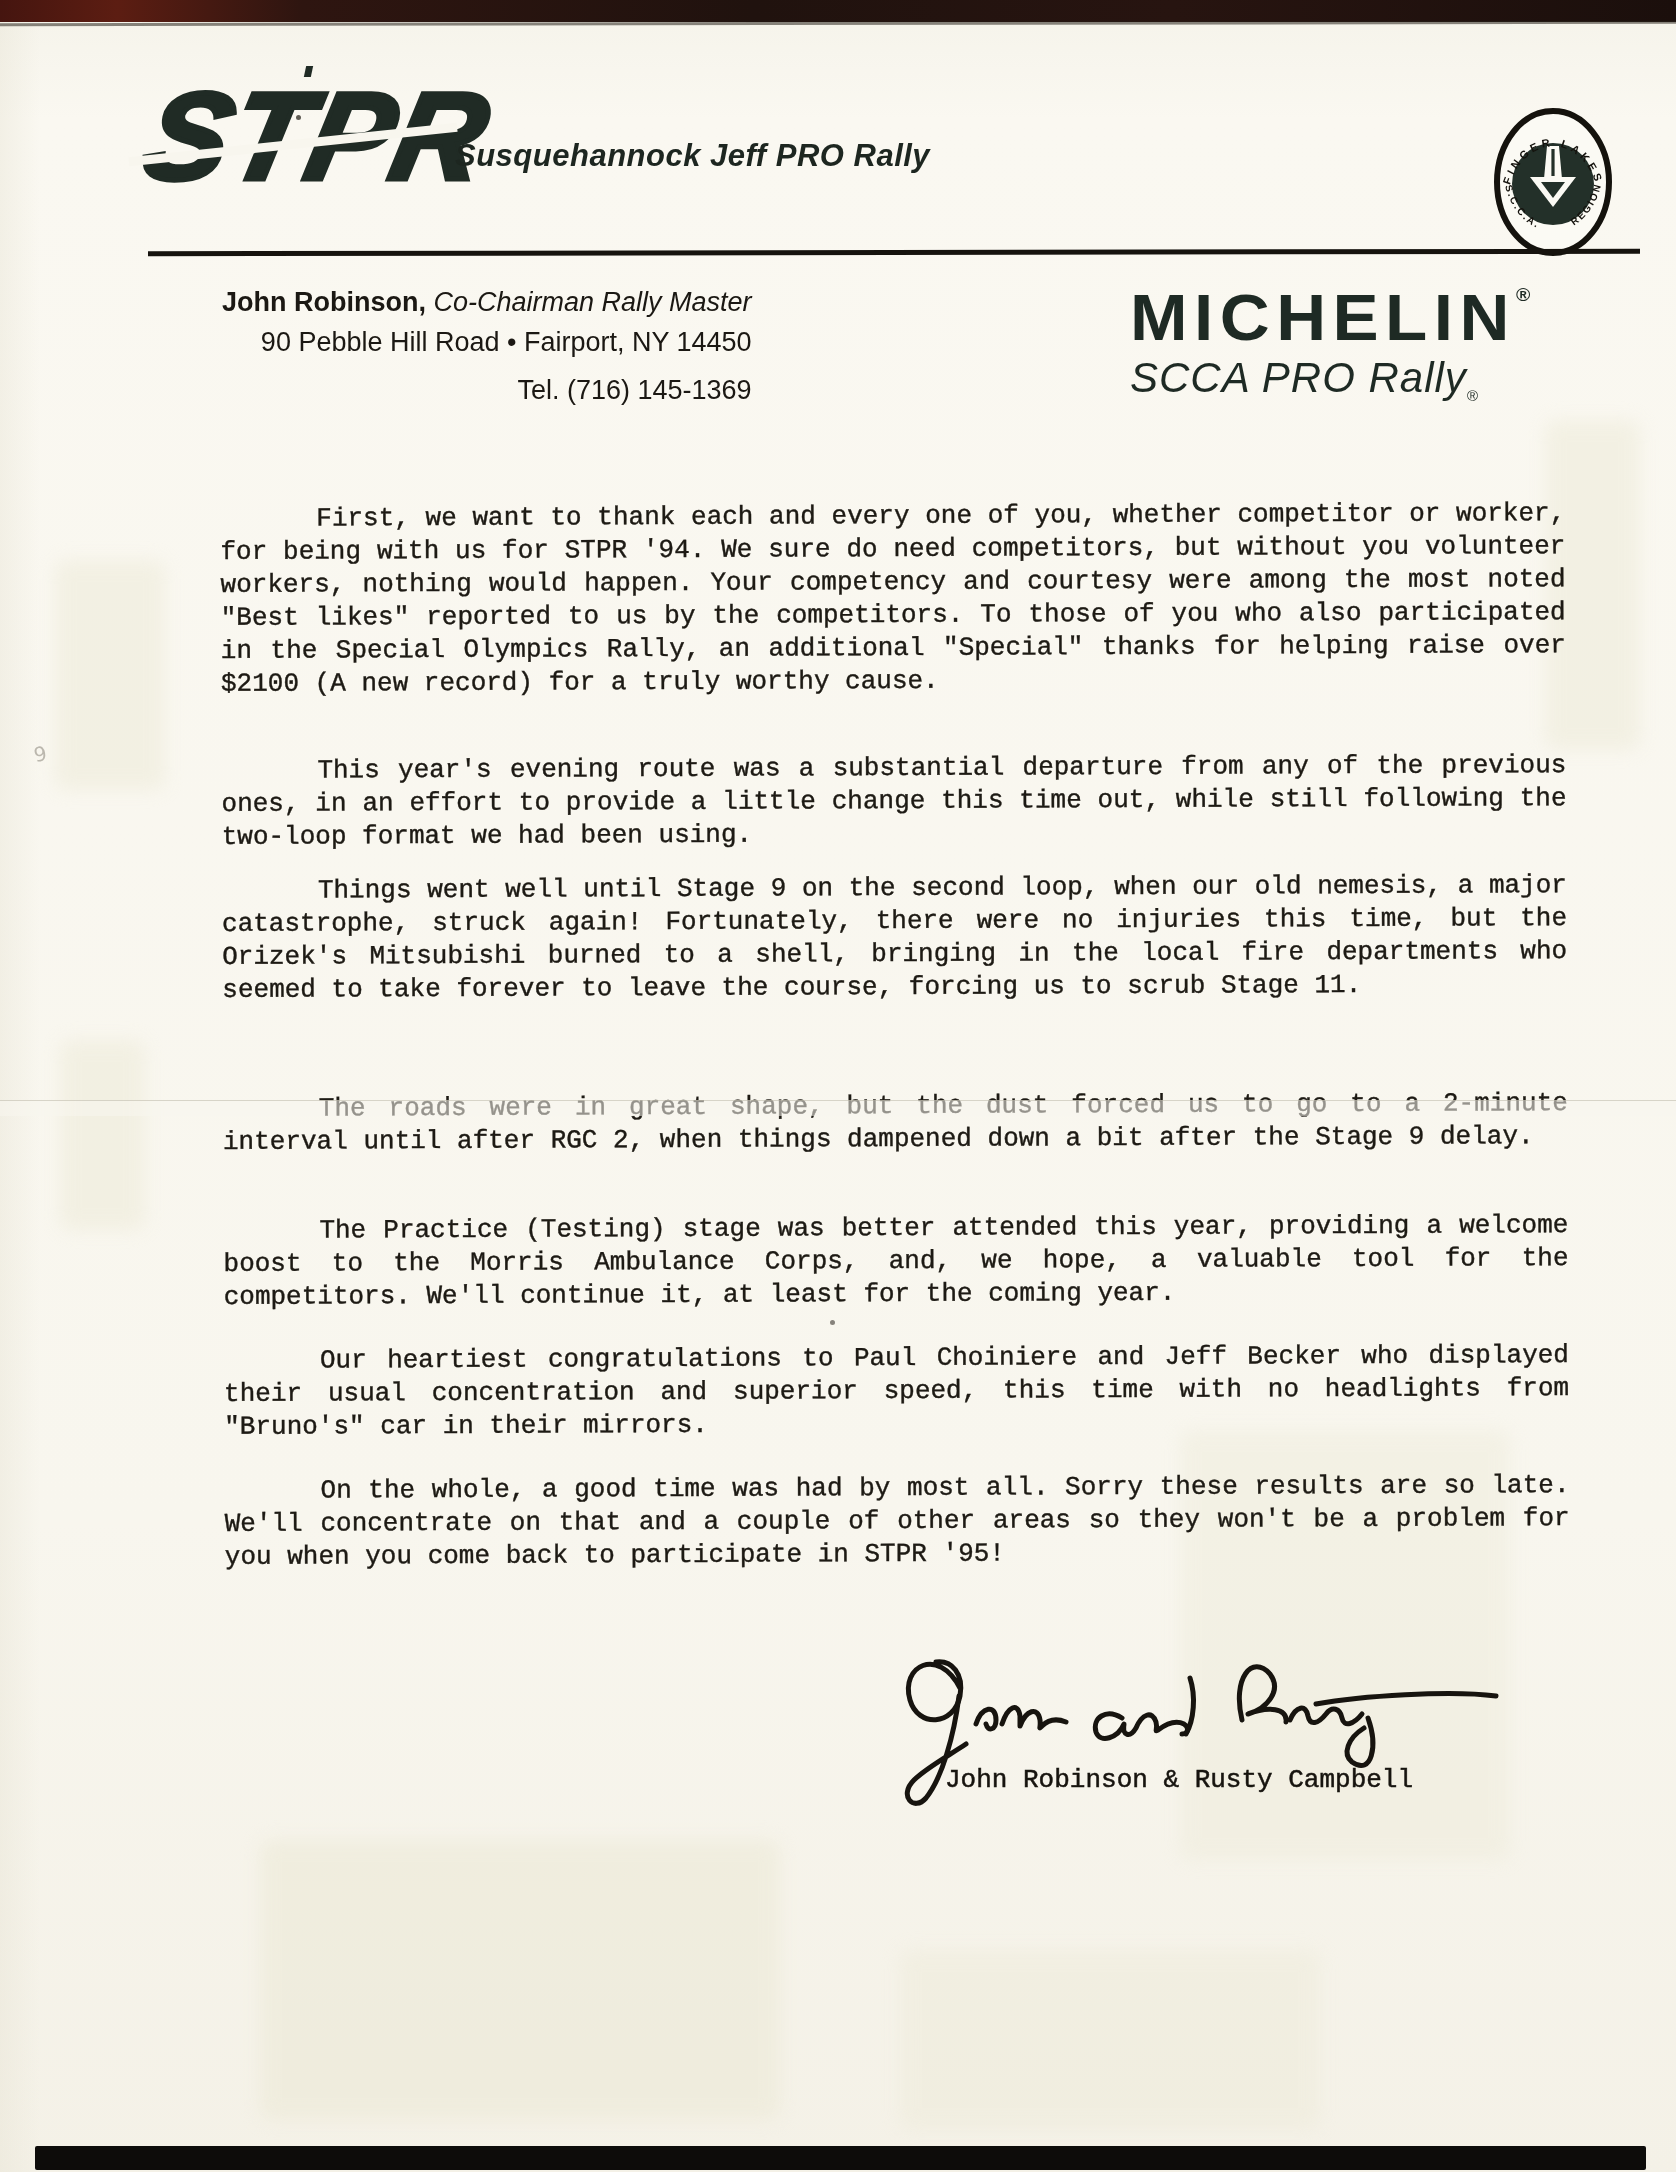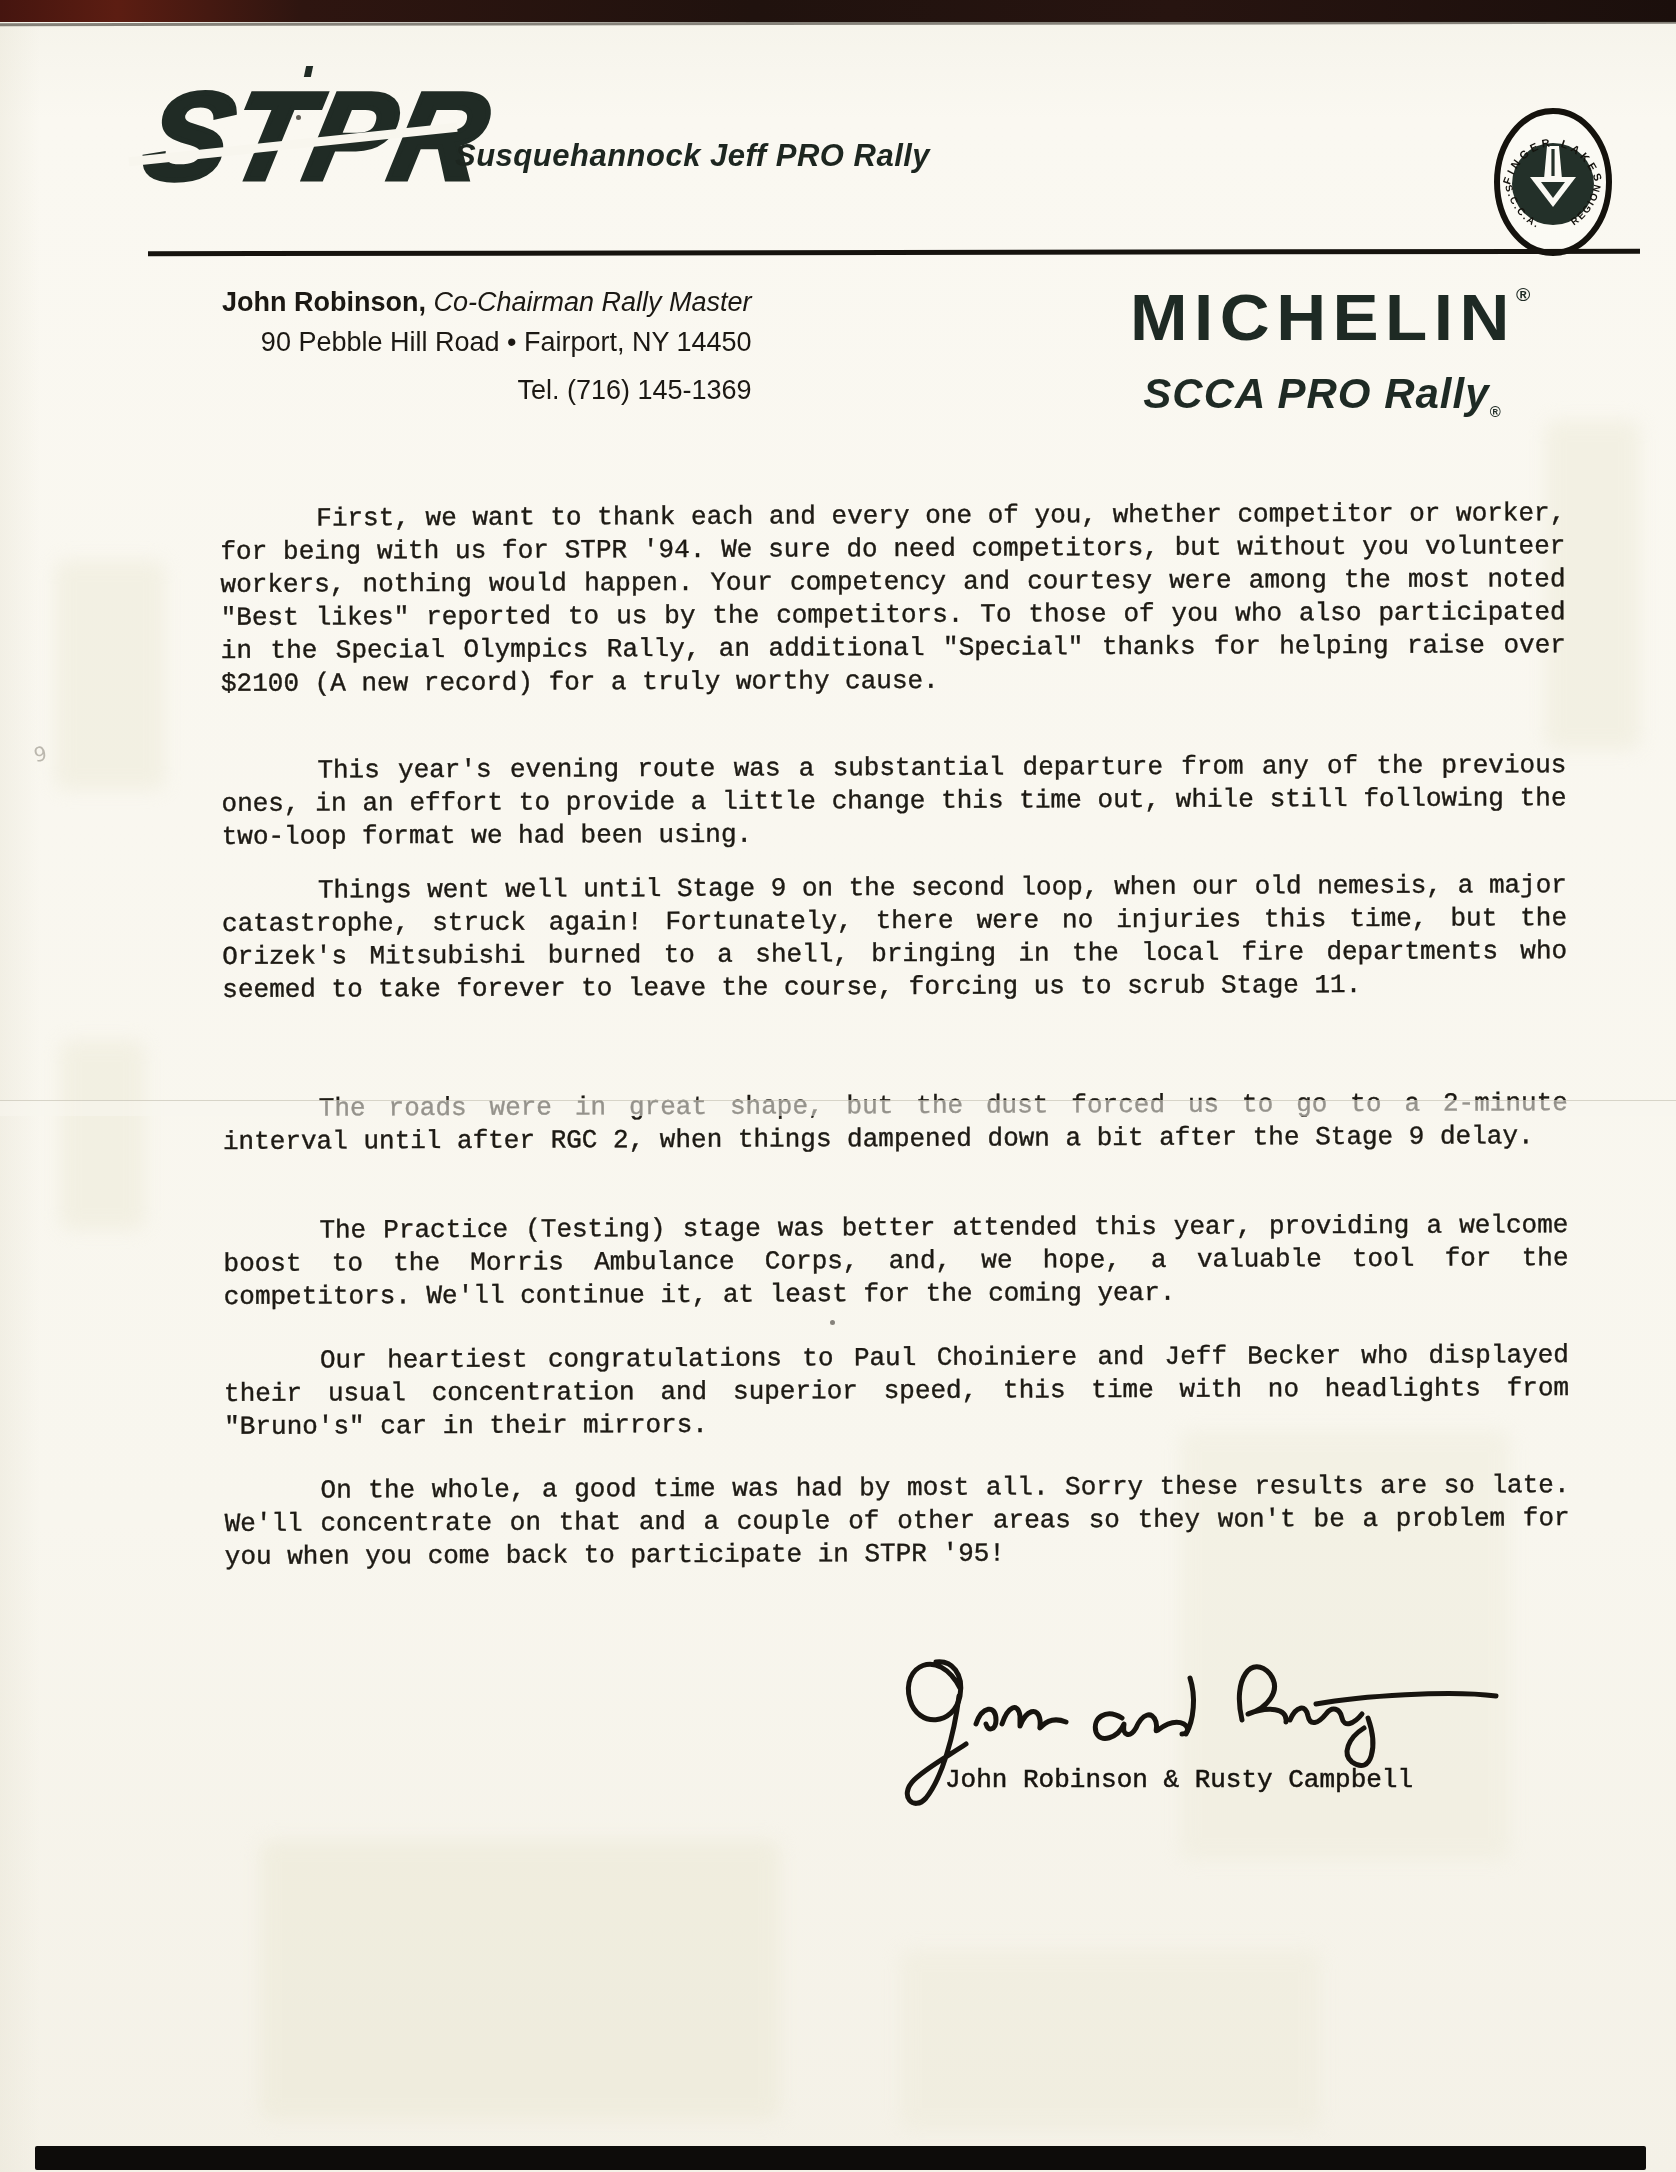--- a/index.html
+++ b/index.html
@@ -39,25 +39,25 @@
   .logo-tagline{position:absolute;left:455px;top:138px;font-size:31px;font-weight:bold;font-style:italic;
     color:#1d2620;letter-spacing:.5px;}
   .badge{position:absolute;left:1492px;top:106px;}
   .header-rule{position:absolute;left:148px;top:250px;width:1492px;height:5px;background:#16130e;transform:rotate(-.1deg);}
 
   .contact{position:absolute;left:222px;top:282px;font-size:27px;line-height:40px;color:#1b1813;text-align:right;}
   .contact .name{font-weight:bold;}
   .contact .title{font-style:italic;}
   .contact .tel{display:block;margin-top:8px;}
 
-  .sponsor{position:absolute;left:1130px;top:286px;text-align:right;color:#1e2a24;}
+  .sponsor{position:absolute;left:1130px;top:286px;text-align:left;color:#1e2a24;}
   .sponsor-brand{font-size:64px;font-weight:bold;letter-spacing:6px;line-height:1;
     transform:scaleX(1.08);transform-origin:left;white-space:nowrap;}
   .sponsor-brand sup{font-size:18px;vertical-align:top;letter-spacing:0;}
-  .sponsor-series{margin-top:20px;font-size:42px;font-weight:bold;font-style:italic;letter-spacing:1px;
+  .sponsor-series{margin-top:4px;font-size:42px;font-weight:normal;font-style:italic;letter-spacing:1px;
     white-space:nowrap;}
   .sponsor-series sub{font-size:15px;letter-spacing:0;}
 
   
   .letter-body{position:absolute;left:218px;top:0;width:1345px;transform:rotate(-.25deg);
     font-family:"Liberation Mono", monospace;font-size:26px;line-height:33px;color:#1d1a14;
     -webkit-text-stroke:.4px #1d1a14;}
   .letter-body p{position:absolute;left:0;width:1345px;margin:0;text-align:justify;text-indent:96px;}
   .p1{top:500px;} .p2{top:752px;} .p3{top:872px;} .p4{top:1090px;}
   .p5{top:1212px;} .p6{top:1342px;} .p7{top:1472px;}

